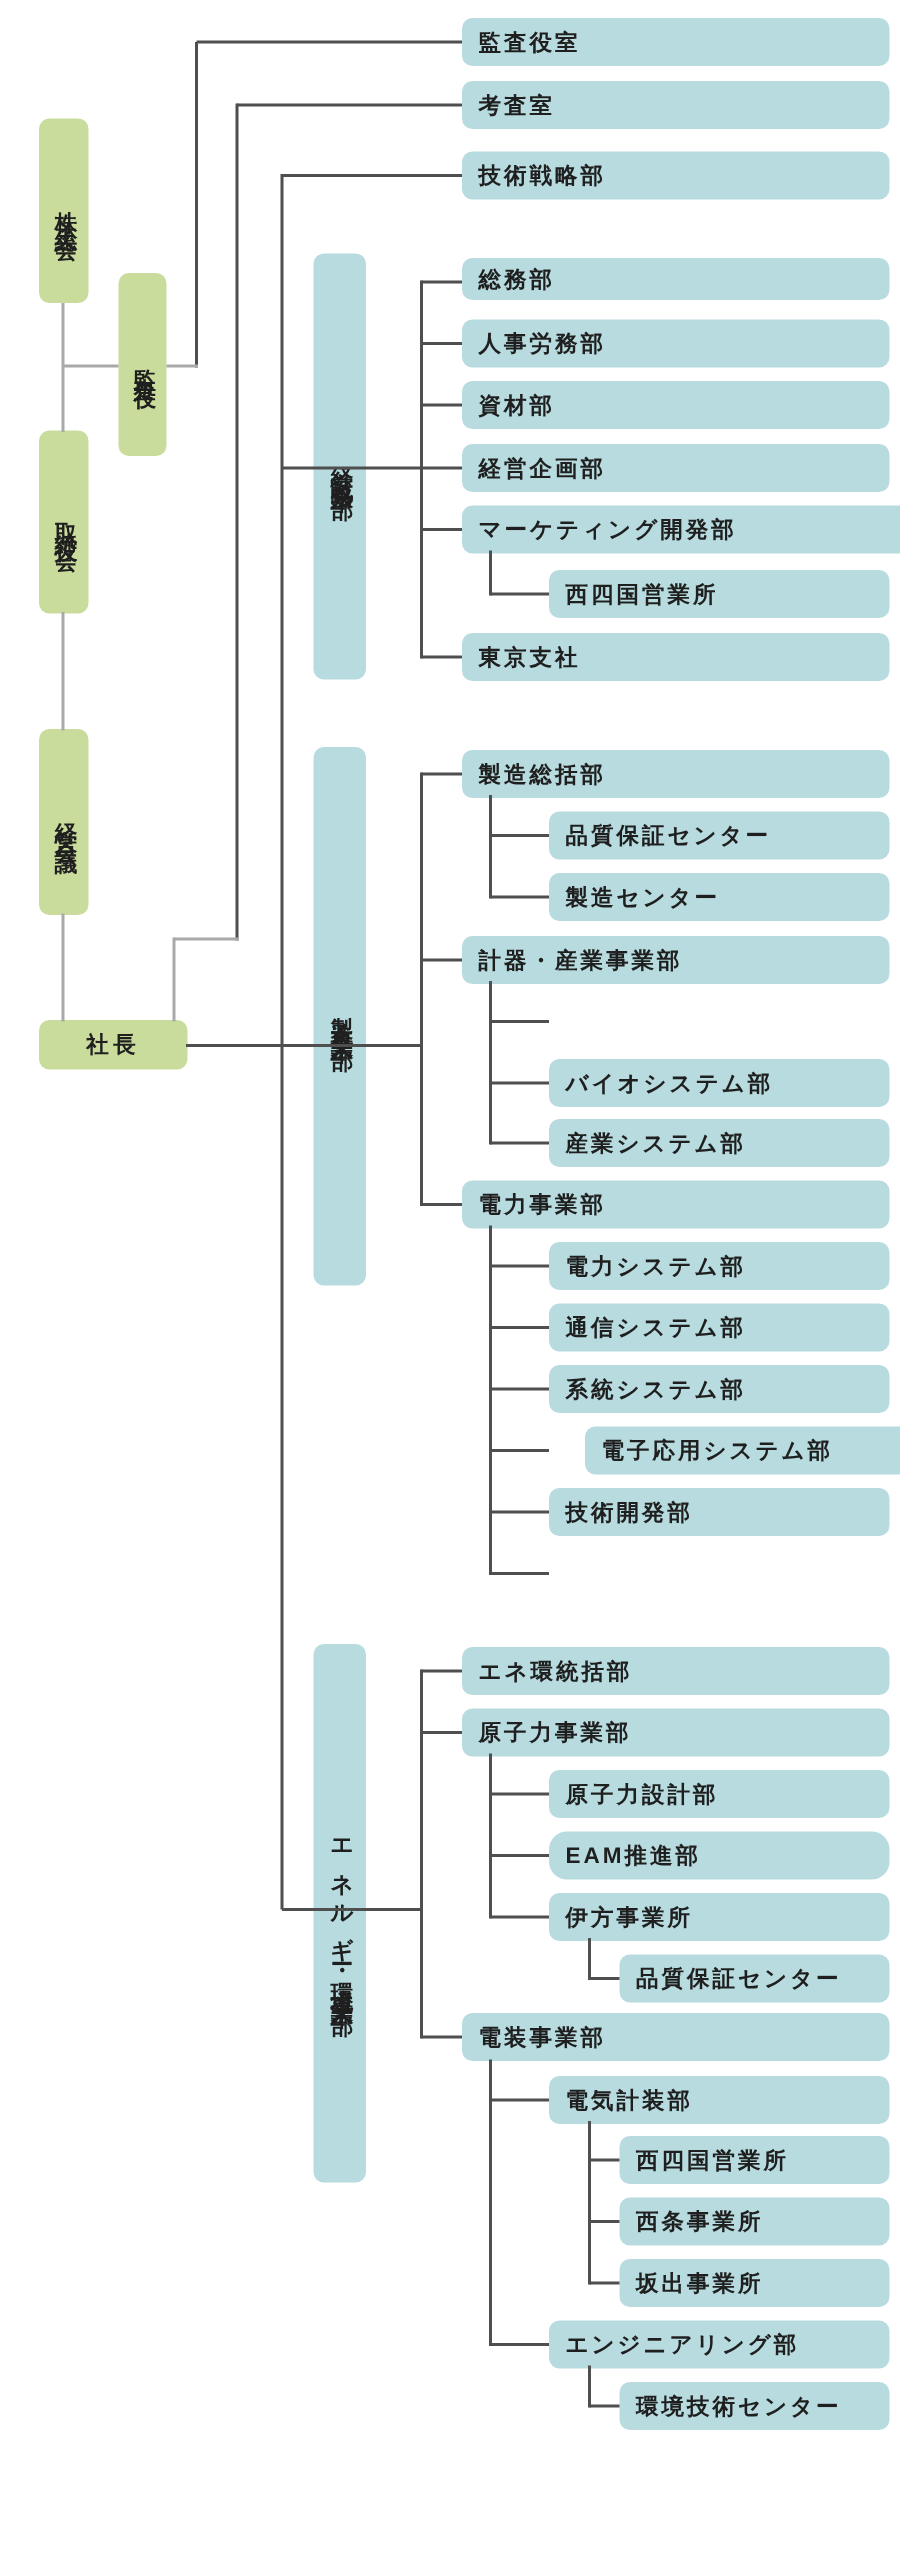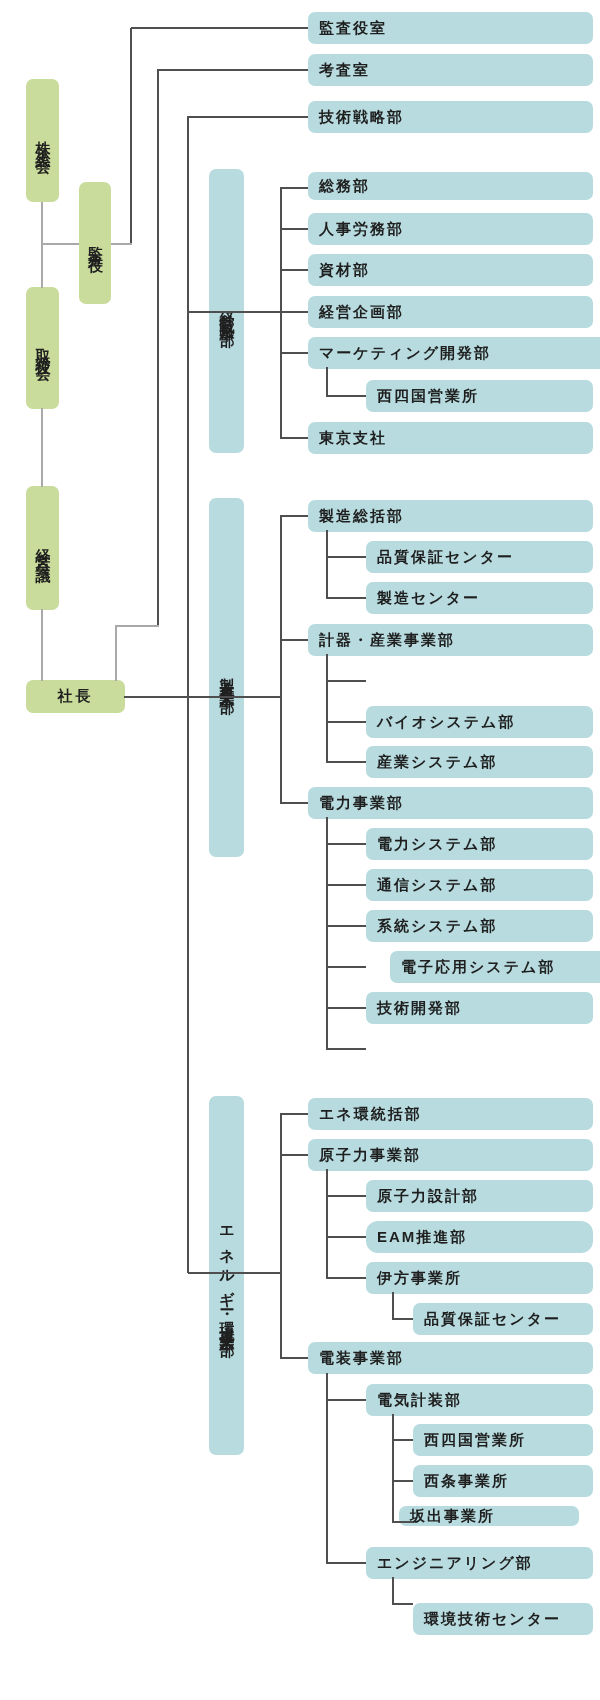--- a/index.html
+++ b/index.html
@@ -66,23 +66,23 @@
     <div class="box dept" style="left: 308px; top: 1098px; width: 285px; height: 32px;">エネ環統括部</div>
     <div class="box dept" style="left: 308px; top: 1139px; width: 285px; height: 32px;">原子力事業部</div>
     <div class="box dept" style="left: 366px; top: 1180px; width: 227px; height: 32px;">原子力設計部</div>
     <div class="box dept" style="left: 366px; top: 1221px; width: 227px; height: 32px; border-radius: 12px;">EAM推進部</div>
     <div class="box dept" style="left: 366px; top: 1262px; width: 227px; height: 32px;">伊方事業所</div>
     <div class="box dept" style="left: 413px; top: 1303px; width: 180px; height: 32px;">品質保証センター</div>
     <div class="box dept" style="left: 308px; top: 1342px; width: 285px; height: 32px;">電装事業部</div>
     <div class="box dept" style="left: 366px; top: 1384px; width: 227px; height: 32px;">電気計装部</div>
     <div class="box dept" style="left: 413px; top: 1424px; width: 180px; height: 32px;">西四国営業所</div>
     <div class="box dept" style="left: 413px; top: 1465px; width: 180px; height: 32px;">西条事業所</div>
-    <div class="box dept" style="left: 399px; top: 1506px; width: 180px; height: 20px;">坂出事業所</div>
+    <div class="box dept" style="left: 413px; top: 1506px; width: 180px; height: 32px;">坂出事業所</div>
     <div class="box dept" style="left: 366px; top: 1547px; width: 227px; height: 32px;">エンジニアリング部</div>
-    <div class="box dept" style="left: 413px; top: 1588px; width: 180px; height: 32px; margin-top: 15px;">環境技術センター</div>
+    <div class="box dept" style="left: 413px; top: 1588px; width: 180px; height: 32px;">環境技術センター</div>
     <div class="ln gray" style="left: 41px; top: 202px; width: 2px; height: 86px;"></div>
     <div class="ln gray" style="left: 41px; top: 408px; width: 2px; height: 79px;"></div>
     <div class="ln gray" style="left: 41px; top: 609px; width: 2px; height: 72px;"></div>
     <div class="ln gray" style="left: 115px; top: 625px; width: 2px; height: 56px;"></div>
     <div class="ln dark" style="left: 130px; top: 28px; width: 2px; height: 217px;"></div>
     <div class="ln dark" style="left: 157px; top: 69px; width: 2px; height: 558px;"></div>
     <div class="ln dark" style="left: 187px; top: 116px; width: 2px; height: 1157px;"></div>
     <div class="ln dark" style="left: 280px; top: 187px; width: 2px; height: 252px;"></div>
     <div class="ln dark" style="left: 280px; top: 515px; width: 2px; height: 289px;"></div>
     <div class="ln dark" style="left: 280px; top: 1113px; width: 2px; height: 246px;"></div>

